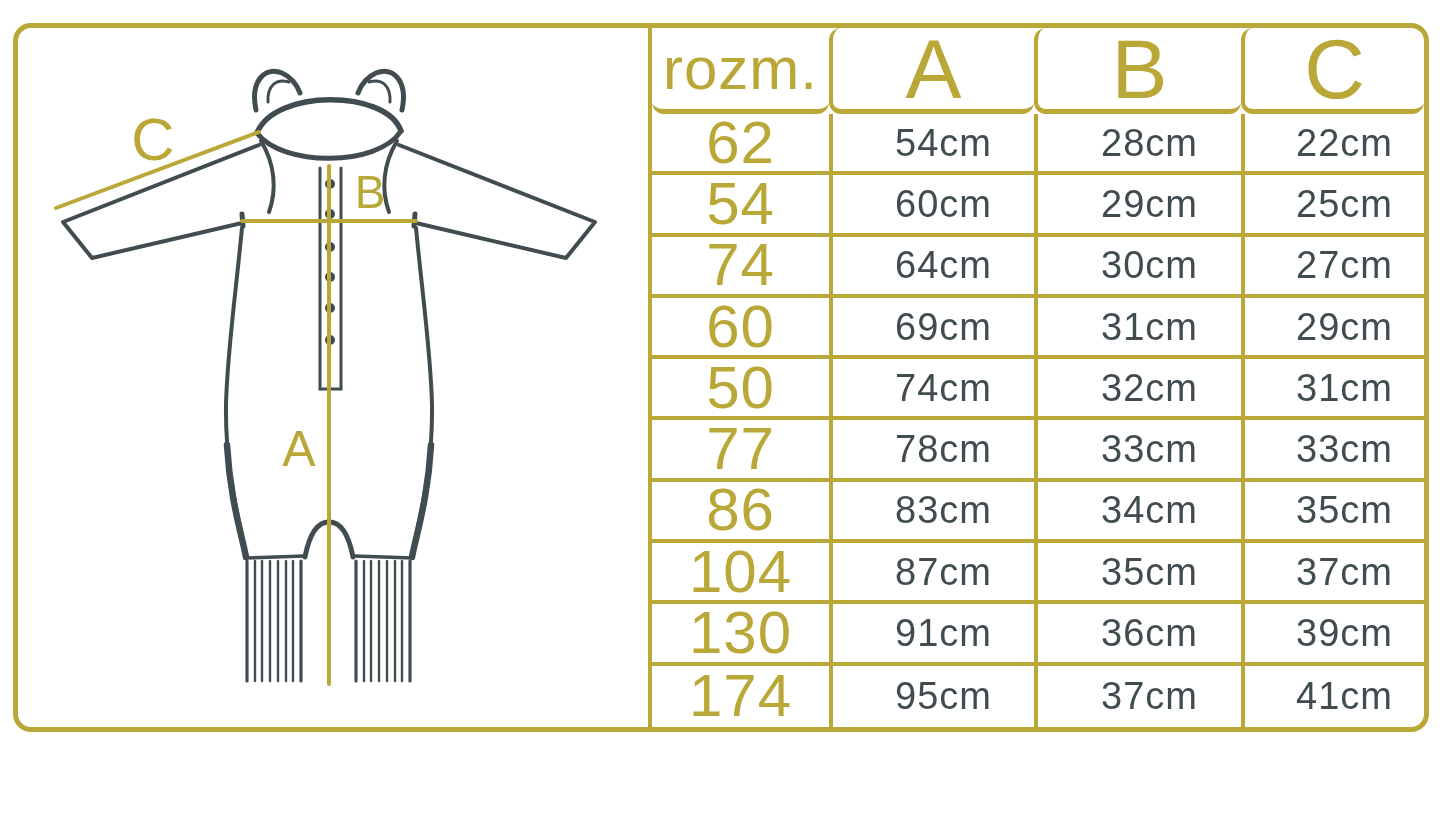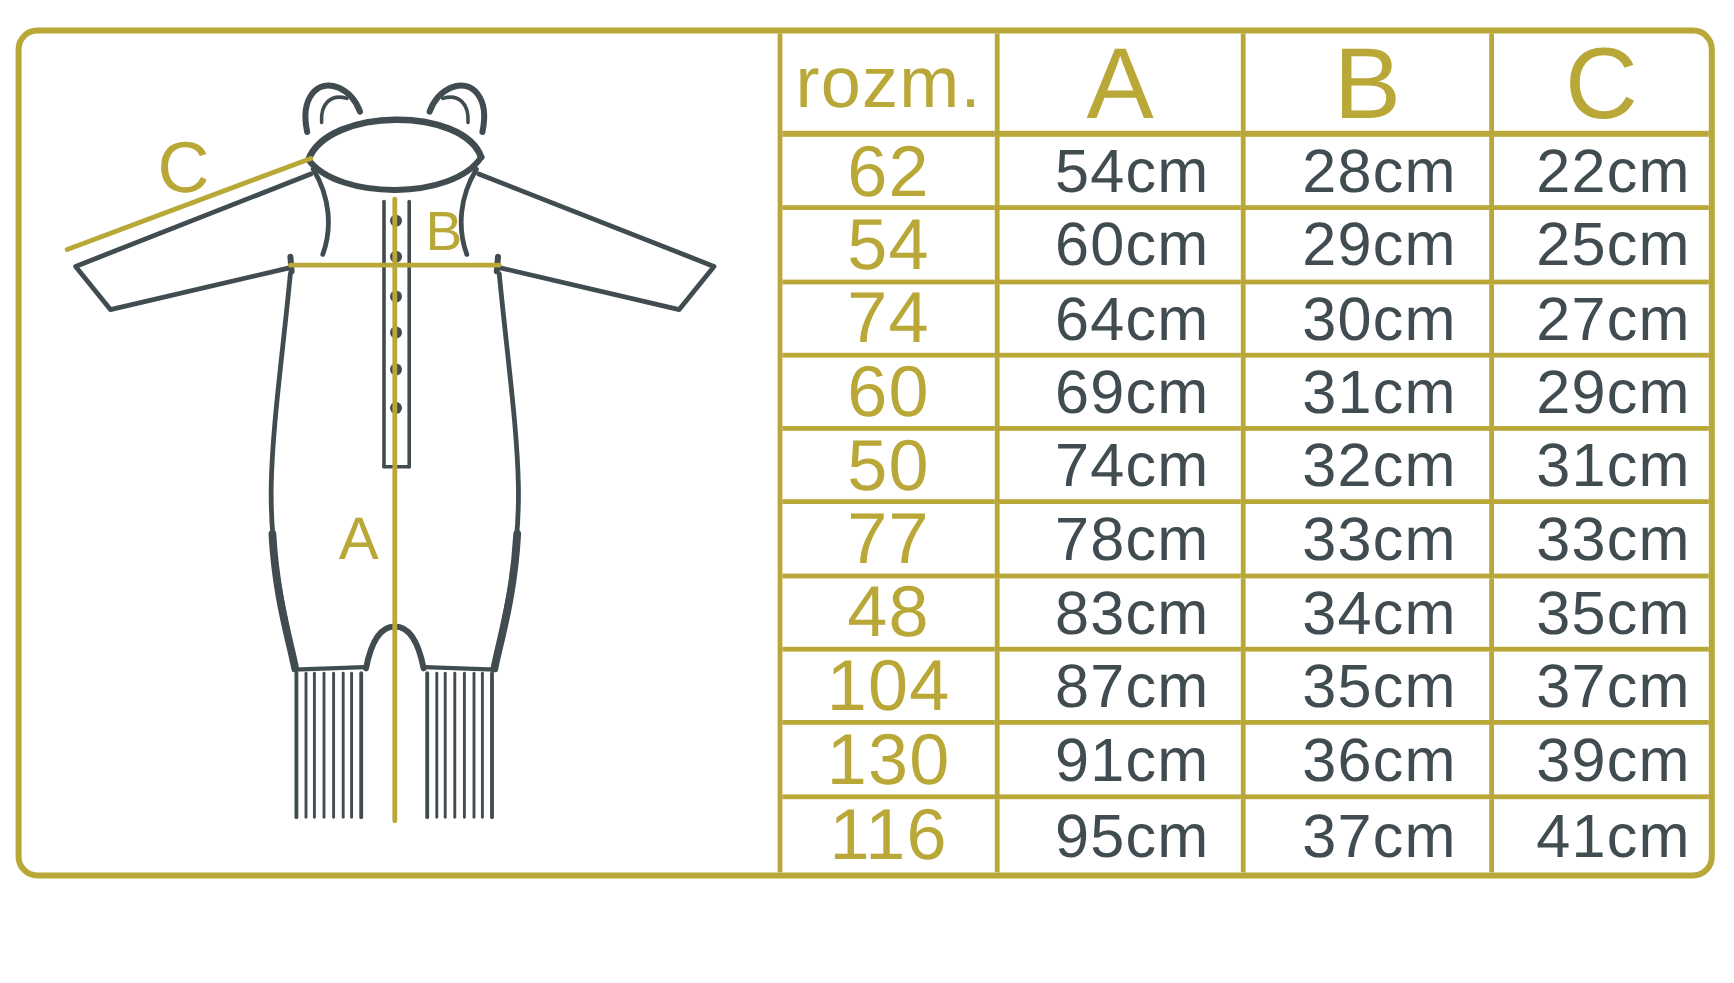--- a/index.html
+++ b/index.html
@@ -49,29 +49,29 @@
     grid-template-rows: 86px repeat(10, 1fr);
     border-left: 4px solid var(--accent);
   }
   .cell {
     display: flex;
     align-items: center;
     justify-content: center;
     line-height: 1;
     overflow: hidden;
   }
-  .header-cell { border-bottom: 5px solid var(--accent); color: var(--accent); }
+  .header-cell { border-bottom: 5px solid var(--accent); color: var(--accent); border-radius: 12px; }
   .size-header   { font-size: 60px; letter-spacing: 1px; }
   .letter-header { font-size: 84px; }
   .col-a, .col-b, .col-c { border-left: 4px solid var(--accent); }
   .data-cell { border-bottom: 4px solid var(--accent); }
   .trow { display: contents; }
   .trow:last-child .data-cell { border-bottom: none; }
   .size-cell  { color: var(--accent); font-size: 60px; letter-spacing: 1px; }
-  .value-cell { color: var(--ink);    font-size: 51px; letter-spacing: 1px; padding-left: 20px; }
+  .value-cell { color: var(--ink);    font-size: 38px; letter-spacing: 1px; padding-left: 20px; }
 </style>
 </head>
 <body>
 
 <div class="screen">
 
   <div class="panel"></div>
 
   <svg class="diagram-svg" width="648" height="733" viewBox="0 0 648 733">
 
@@ -193,41 +193,41 @@
   </div>
 
   <div class="trow">
     <div class="cell data-cell size-cell">77</div>
     <div class="cell data-cell value-cell col-a">78cm</div>
     <div class="cell data-cell value-cell col-b">33cm</div>
     <div class="cell data-cell value-cell col-c">33cm</div>
   </div>
 
   <div class="trow">
-    <div class="cell data-cell size-cell">48</div>
+    <div class="cell data-cell size-cell">86</div>
     <div class="cell data-cell value-cell col-a">83cm</div>
     <div class="cell data-cell value-cell col-b">34cm</div>
     <div class="cell data-cell value-cell col-c">35cm</div>
   </div>
 
   <div class="trow">
     <div class="cell data-cell size-cell">104</div>
     <div class="cell data-cell value-cell col-a">87cm</div>
     <div class="cell data-cell value-cell col-b">35cm</div>
     <div class="cell data-cell value-cell col-c">37cm</div>
   </div>
 
   <div class="trow">
     <div class="cell data-cell size-cell">130</div>
     <div class="cell data-cell value-cell col-a">91cm</div>
     <div class="cell data-cell value-cell col-b">36cm</div>
     <div class="cell data-cell value-cell col-c">39cm</div>
   </div>
 
   <div class="trow">
-    <div class="cell data-cell size-cell">116</div>
+    <div class="cell data-cell size-cell">174</div>
     <div class="cell data-cell value-cell col-a">95cm</div>
     <div class="cell data-cell value-cell col-b">37cm</div>
     <div class="cell data-cell value-cell col-c">41cm</div>
   </div>
 </div>
 
 </div>
 
 </body></html>

